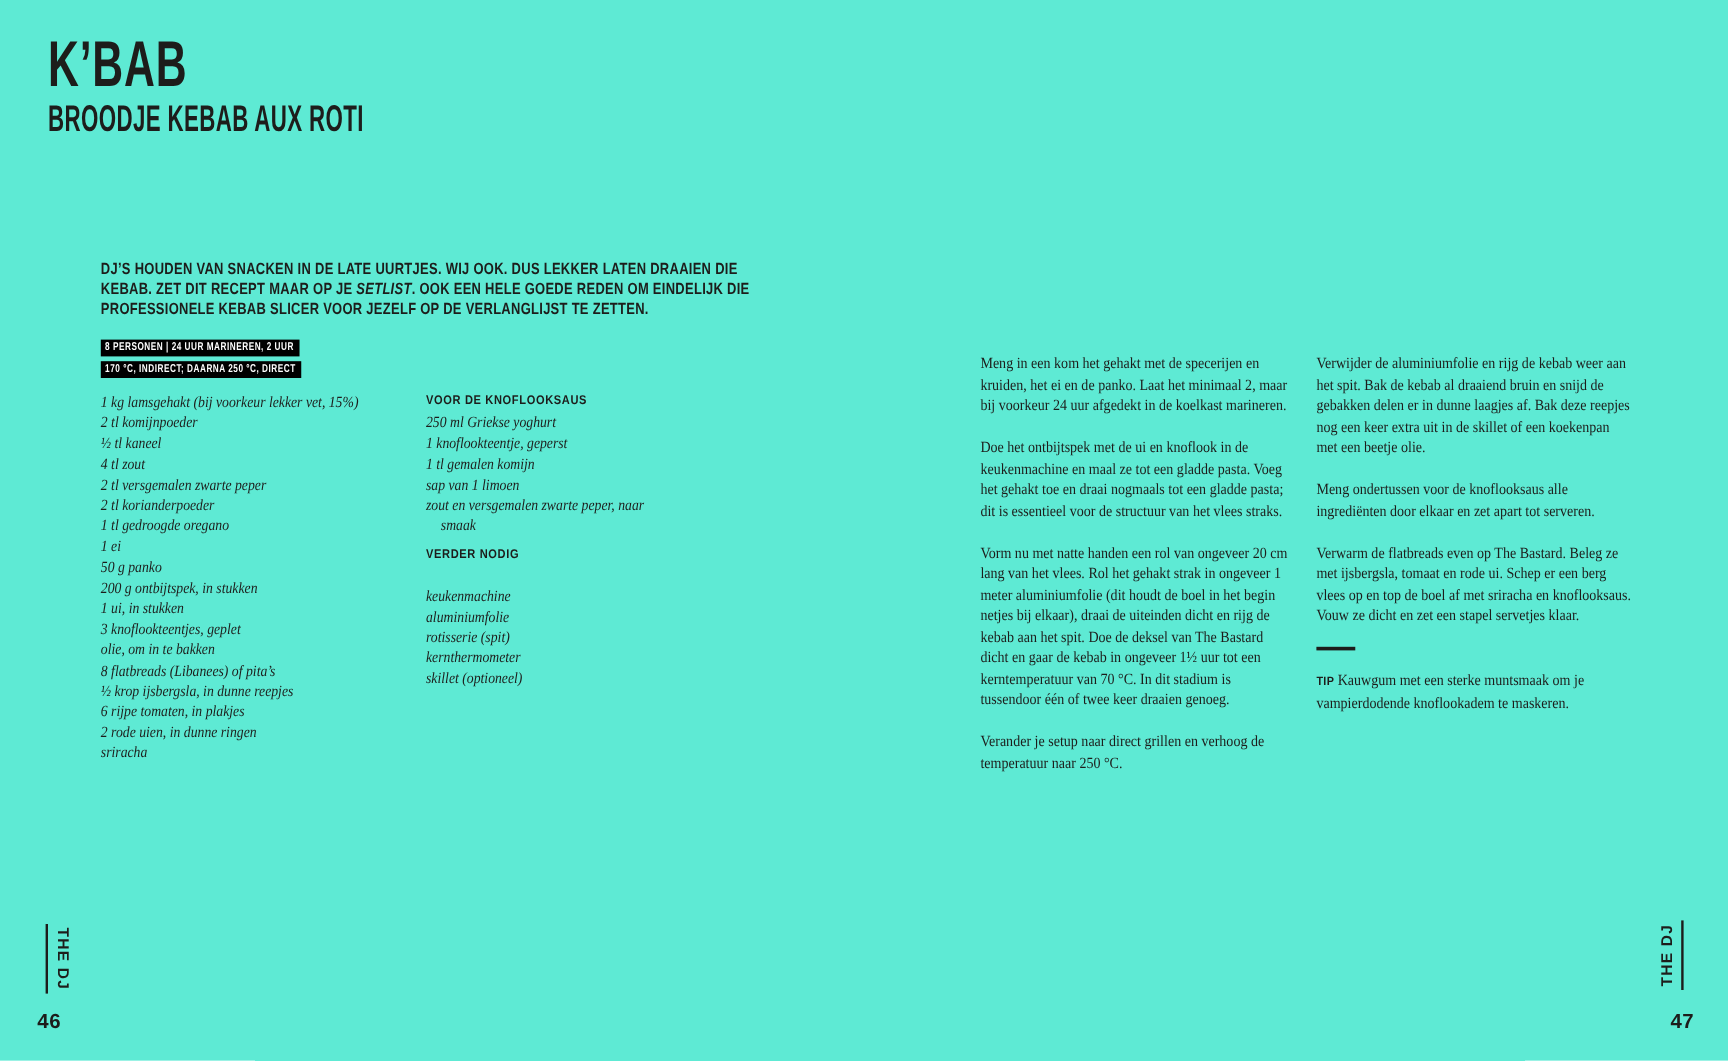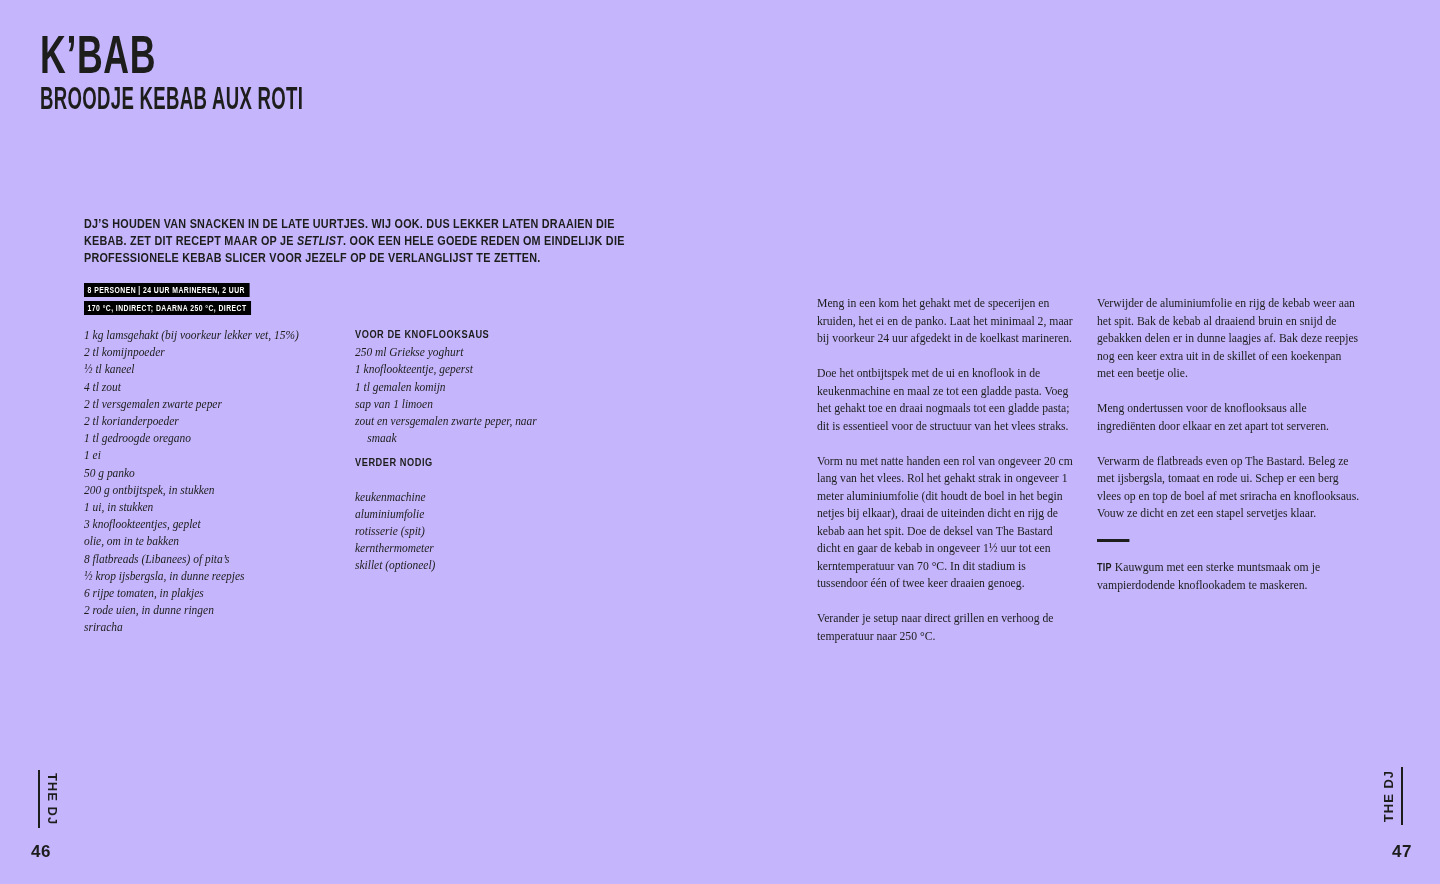--- a/index.html
+++ b/index.html
@@ -1,18 +1,18 @@
 <!DOCTYPE html>
 <html><head>
 <meta charset="utf-8">
 <style>
   html,body { margin:0; padding:0; background:#ffffff; }
   .spread {
     position:relative; width:1440px; height:884px;
-    background:#c4b5fd; overflow:hidden;
+    background:#5eead4; overflow:hidden;
     color:#1d1d1b;
     font-family:"Liberation Sans", sans-serif;
   }
   .abs { position:absolute; }
 
   
   .recipe-title {
     left:40px; top:28px;
     font-weight:bold; font-size:54px; line-height:52px;
     letter-spacing:1px; white-space:nowrap;

